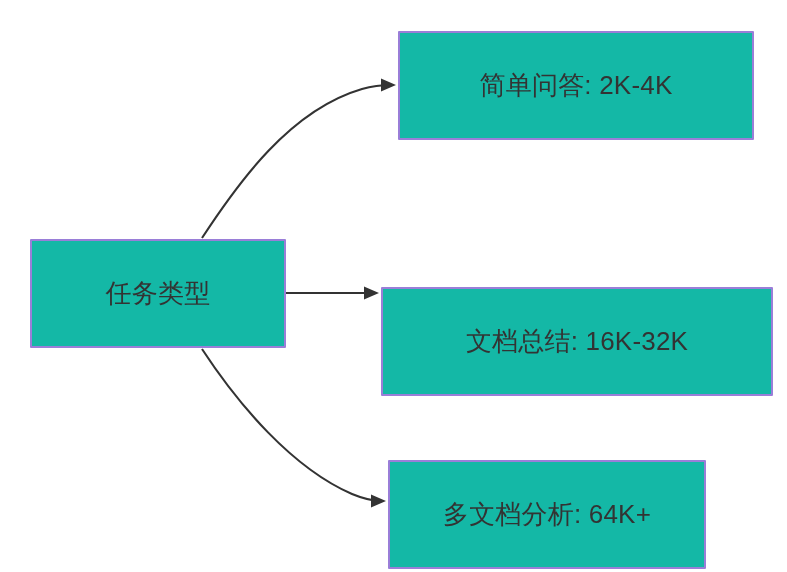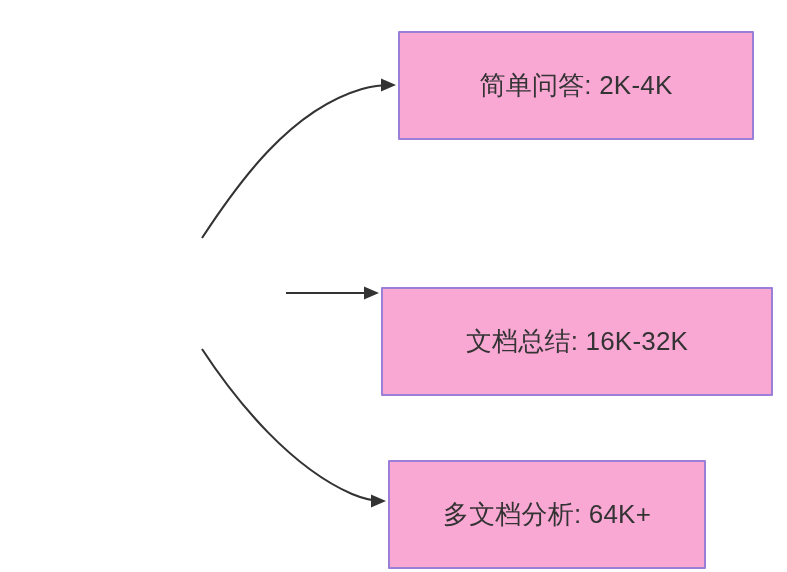--- a/index.html
+++ b/index.html
@@ -35,21 +35,21 @@
     stroke-width: 2.1px;
     stroke-linecap: butt;
   }
   .arrow-head {
     fill: #333333;
     stroke: none;
   }
   .node {
     position: absolute;
     box-sizing: border-box;
-    background: #f9a8d4;
+    background: #14b8a6;
     border: 2px solid #9a7ed8;
     border-radius: 1px;
     display: flex;
     align-items: center;
     justify-content: center;
     z-index: 2;
   }
   .node-label {
     color: #333333;
     font-size: 26px;
@@ -101,20 +101,23 @@
       <path class="edge-path" d="M 286,293 L 375,293"></path>
       <polygon class="arrow-head" points="379,293 364,286.5 364,299.5"></polygon>
     </g>
 
     <g>
       <path class="edge-path" d="M 202,349 C 238,404 292,468 352,494 C 364,499 373,501 382,501"></path>
       <polygon class="arrow-head" points="386,501 371,494.5 371,507.5"></polygon>
     </g>
   </svg>
 
+  <div class="node" id="node-root">
+    <span class="node-label">任务类型</span>
+  </div>
 
   <div class="node" id="node-simple-qa">
     <span class="node-label">简单问答: 2K-4K</span>
   </div>
 
   <div class="node" id="node-doc-summary">
     <span class="node-label">文档总结: 16K-32K</span>
   </div>
 
   <div class="node" id="node-multi-doc">

